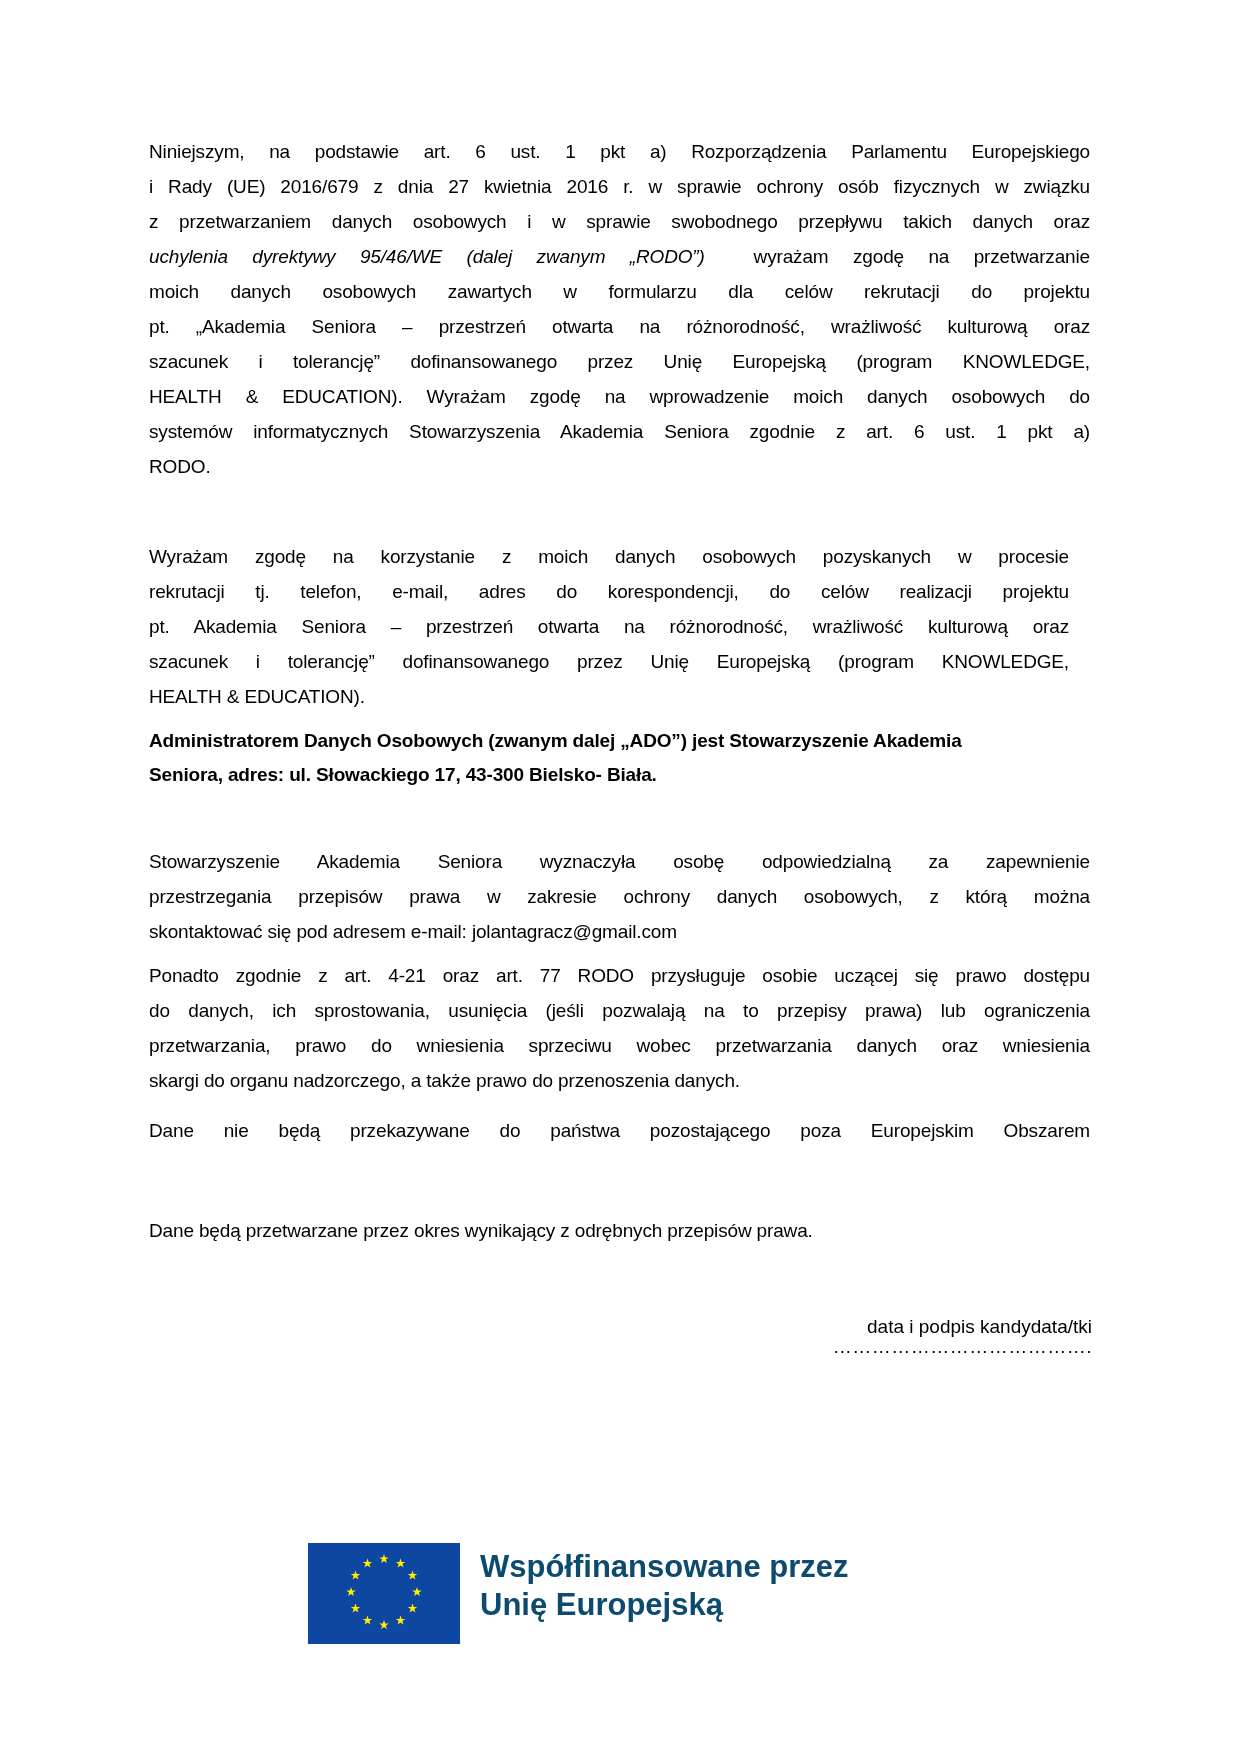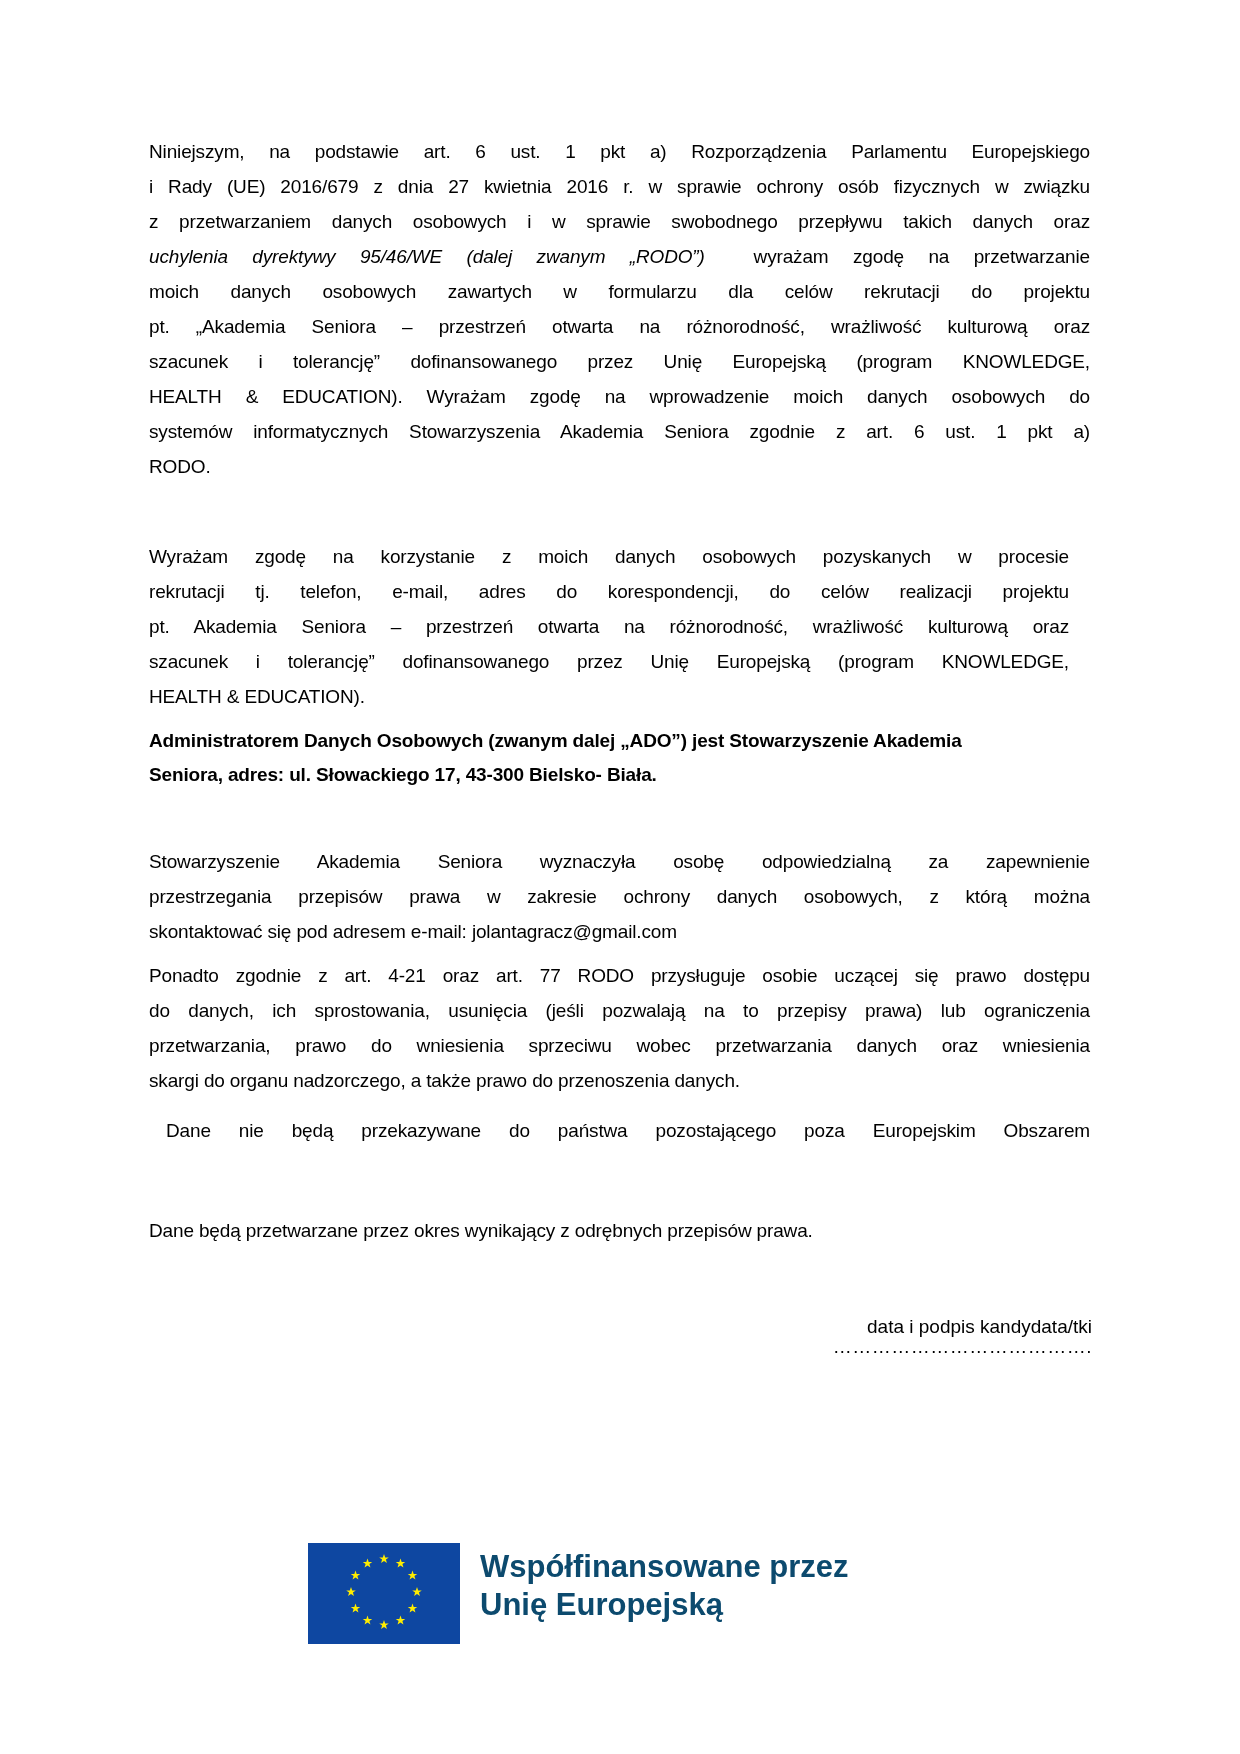--- a/index.html
+++ b/index.html
@@ -58,21 +58,21 @@
 </div>
 
 <div class="p" style="top:958px;">
   <span class="line">Ponadto zgodnie z art. 4-21 oraz art. 77 RODO przysługuje osobie uczącej się prawo dostępu</span>
   <span class="line">do danych, ich sprostowania, usunięcia (jeśli pozwalają na to przepisy prawa) lub ograniczenia</span>
   <span class="line">przetwarzania, prawo do wniesienia sprzeciwu wobec przetwarzania danych oraz wniesienia</span>
   <span class="line last">skargi do organu nadzorczego, a także prawo do przenoszenia danych.</span>
 </div>
 
 <div class="p" style="top:1114px; line-height:34px;">
-  <span class="line" style="height:34px;margin-left:17px;">Dane nie będą przekazywane do państwa pozostającego poza Europejskim Obszarem</span>
+  <span class="line" style="height:34px;">Dane nie będą przekazywane do państwa pozostającego poza Europejskim Obszarem</span>
 </div>
 
 <div class="p" style="top:1213px;">
   <span class="line last">Dane będą przetwarzane przez okres wynikający z odrębnych przepisów prawa.</span>
 </div>
 
 <div class="sig dots">………………………………….</div>
 <div class="sig sigtxt">data i podpis kandydata/tki</div>
 
 <div class="flag">

